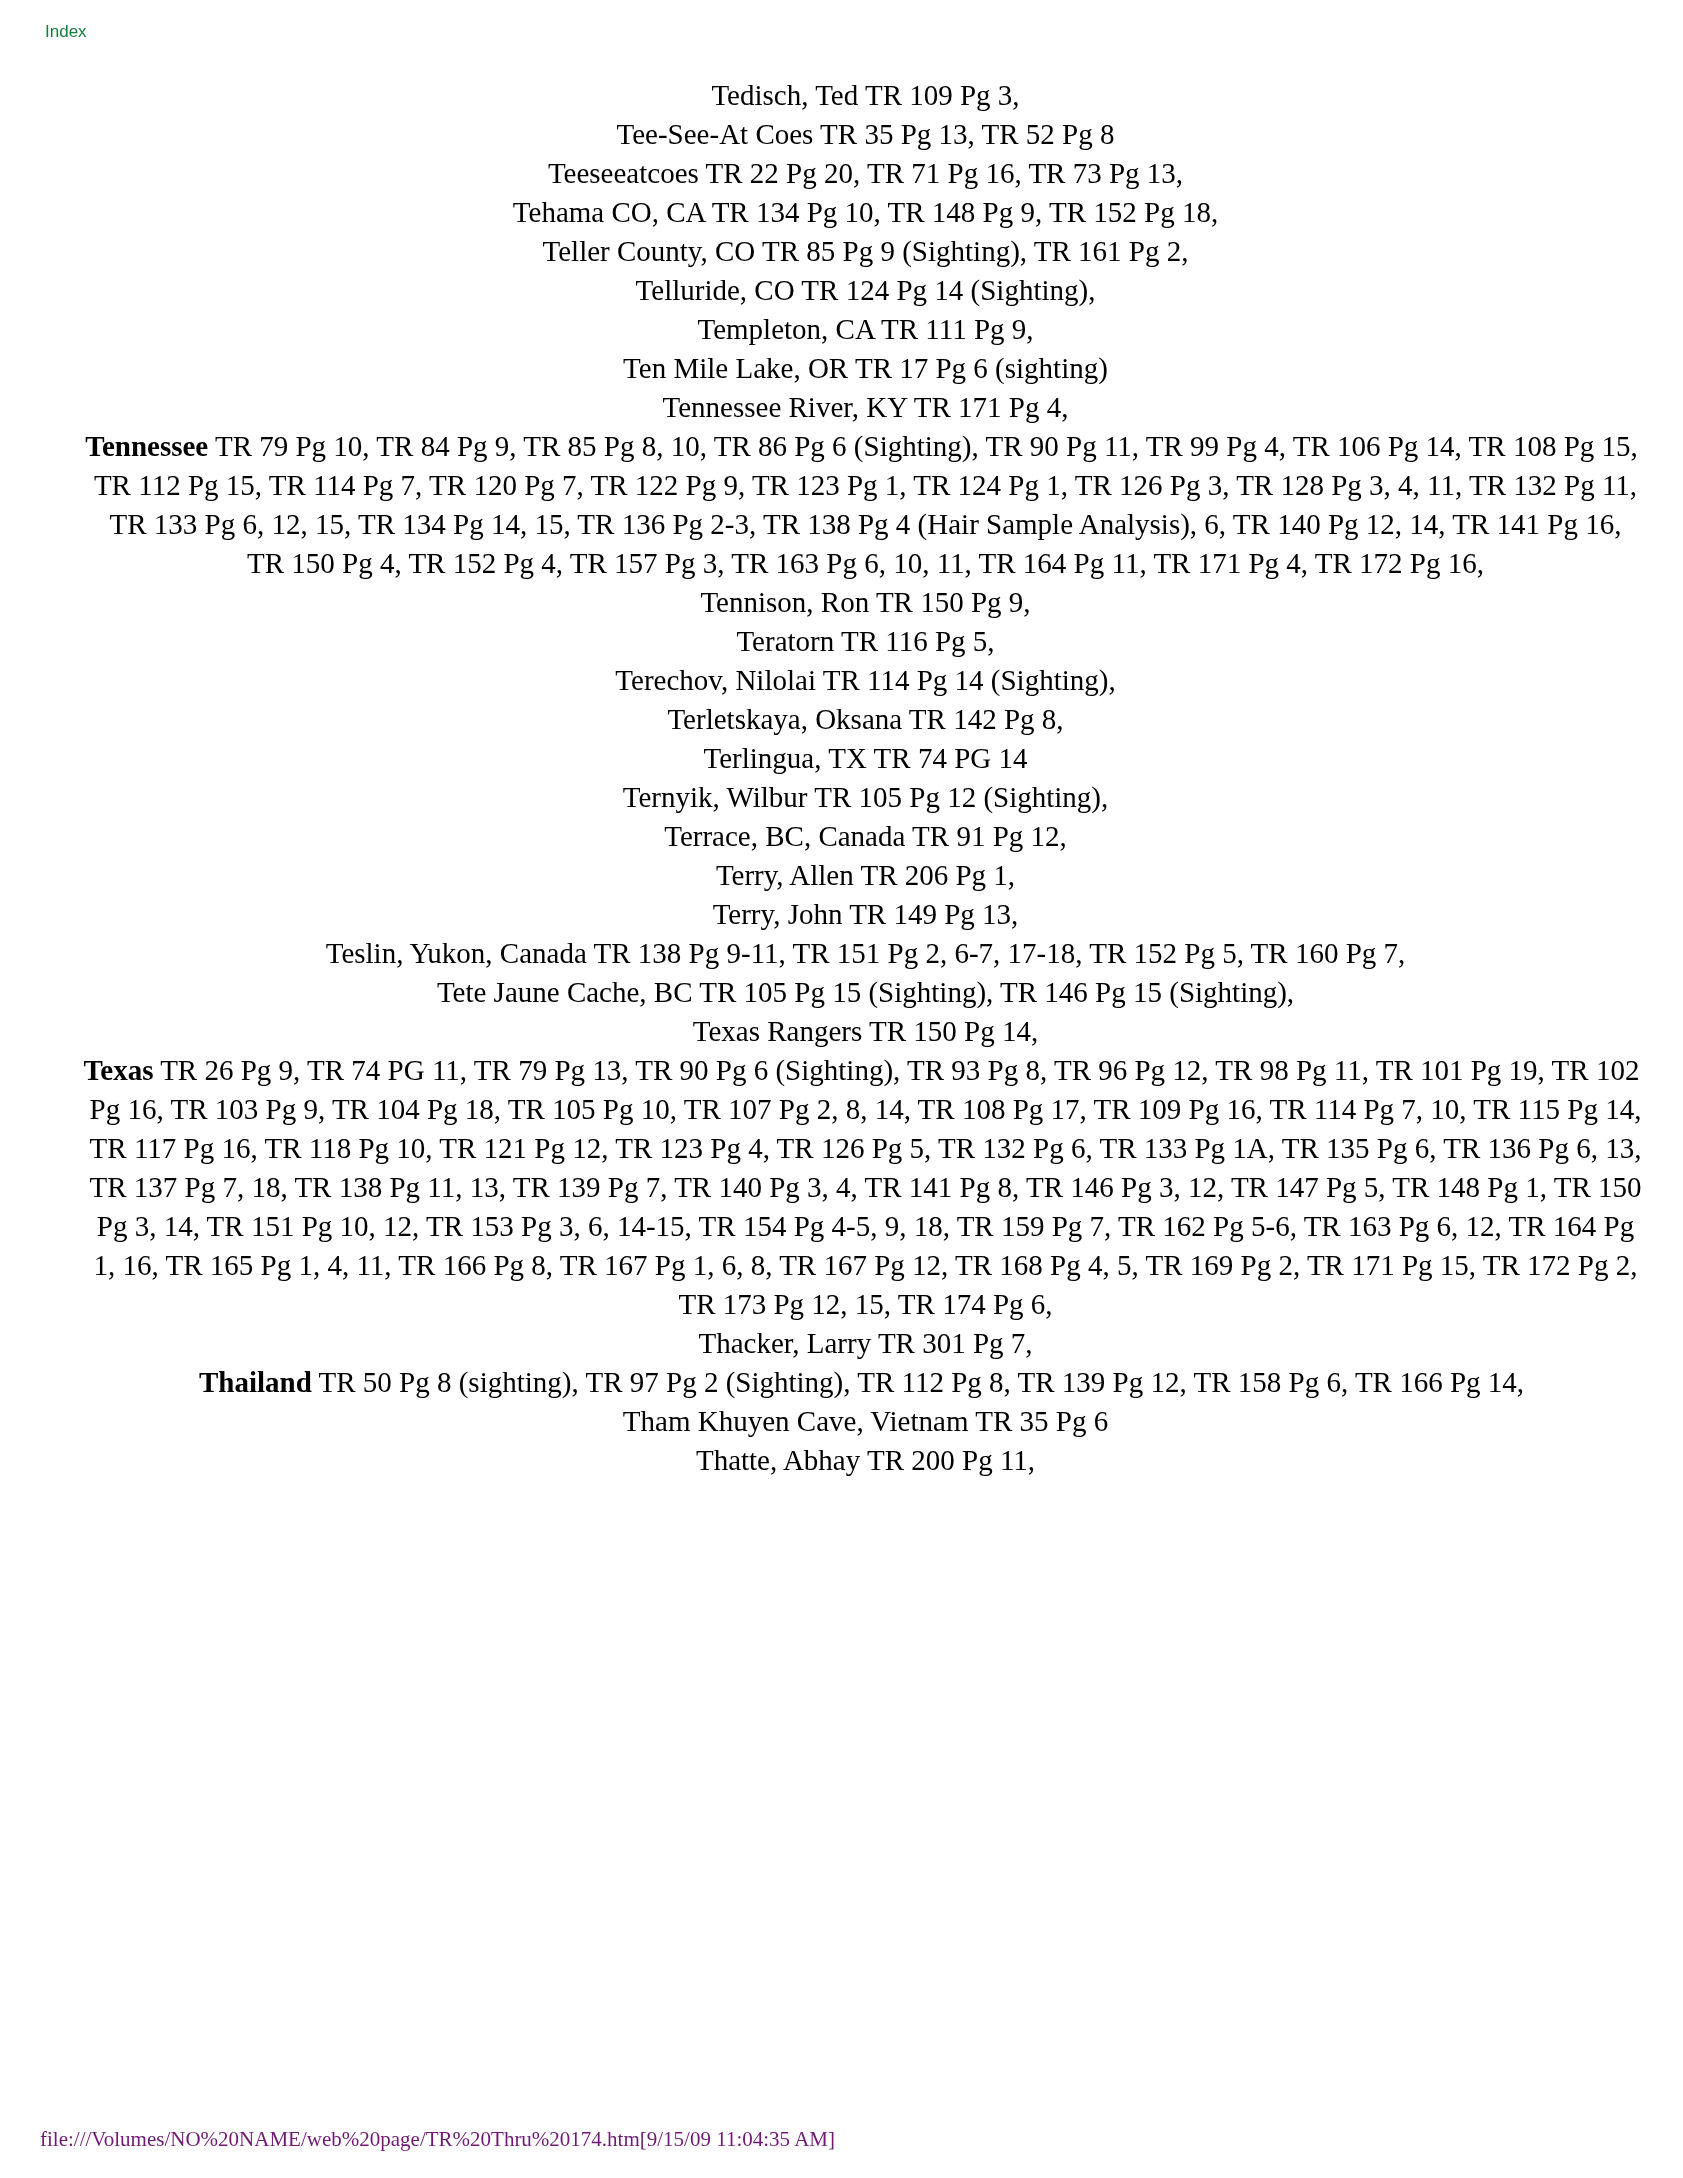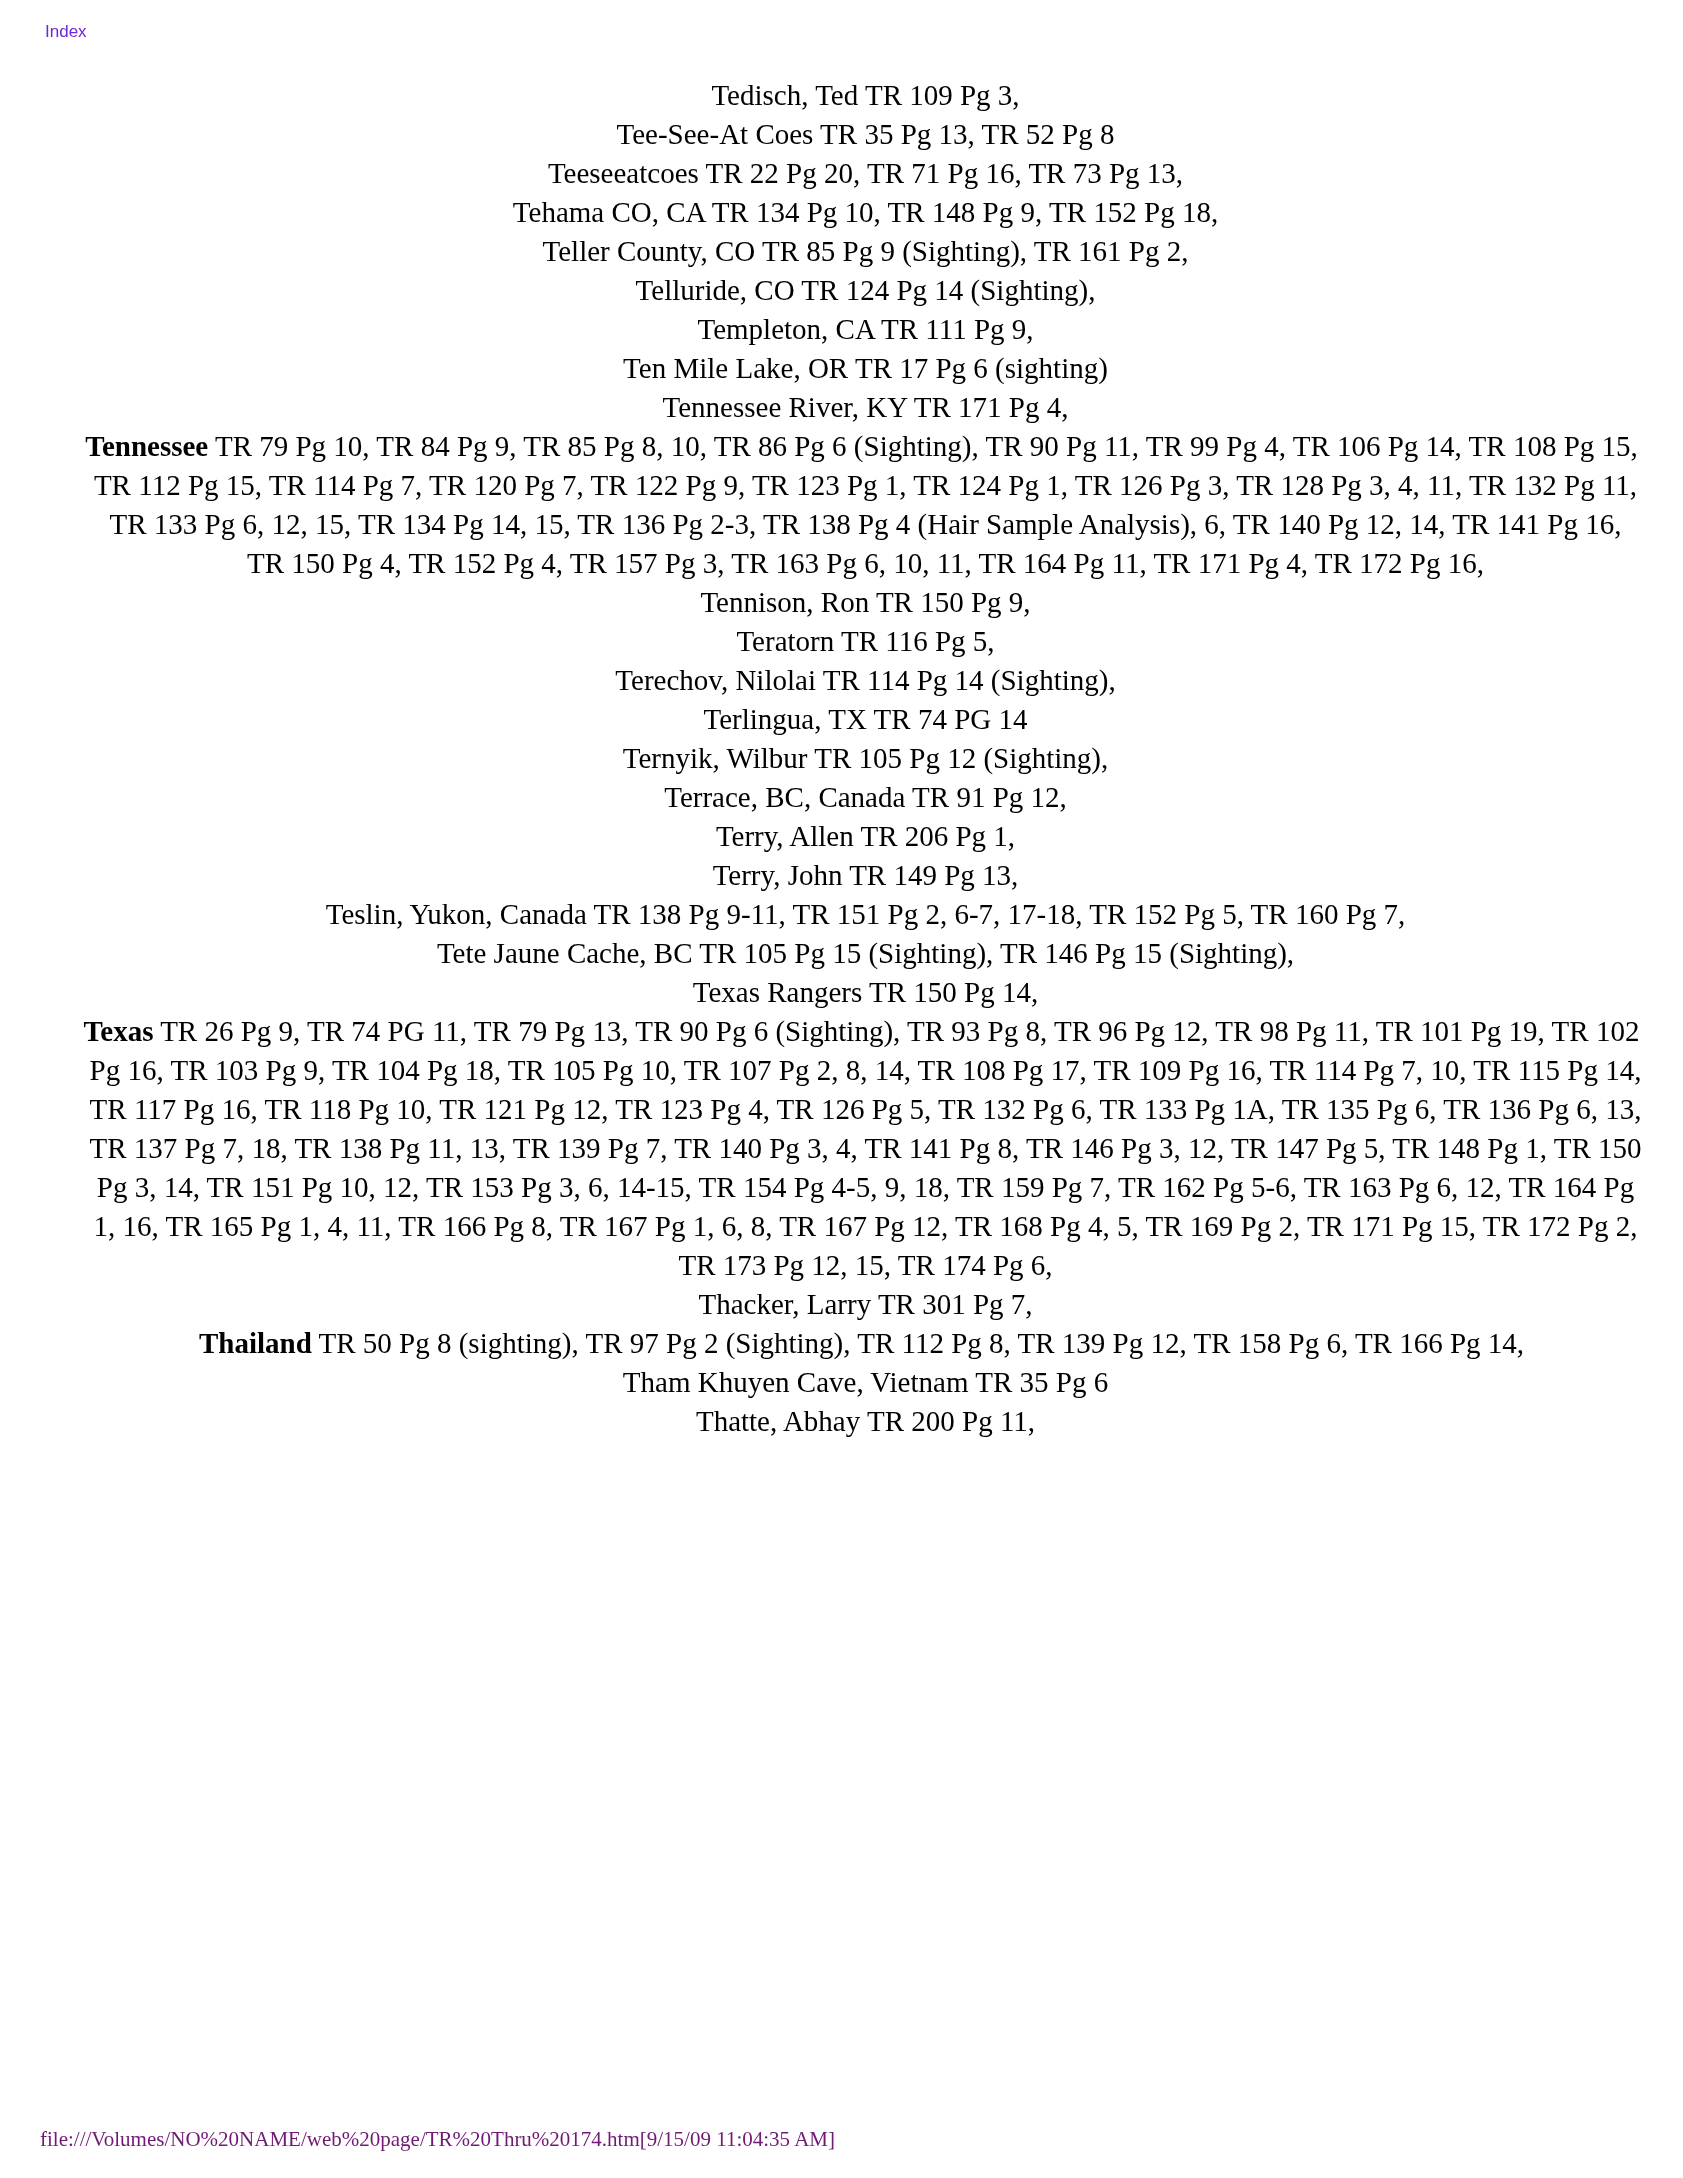--- a/index.html
+++ b/index.html
@@ -19,21 +19,21 @@
     width: 1683px;
     height: 2178px;
     box-sizing: border-box;
     padding: 22px 40px 0 40px;
     position: relative;
   }
   .header-label {
     font-family: "Liberation Sans", sans-serif;
     font-size: 17px;
     line-height: 20px;
-    color: #6d28d9;
+    color: #15803d;
     margin: 0 0 34px 5px;
   }
   .index-body {
     font-size: 29px;
     line-height: 1.345;
     text-align: center;
   }
   .entry {
     margin: 0;
     padding: 0 0 0 0;
@@ -72,20 +72,21 @@
       <p class="entry"><span>Tehama CO, CA</span><span> TR 134 Pg 10, TR 148 Pg 9, TR 152 Pg 18,</span></p>
       <p class="entry"><span>Teller County, CO</span><span> TR 85 Pg 9 (Sighting), TR 161 Pg 2,</span></p>
       <p class="entry"><span>Telluride, CO</span><span> TR 124 Pg 14 (Sighting),</span></p>
       <p class="entry"><span>Templeton, CA</span><span> TR 111 Pg 9,</span></p>
       <p class="entry"><span>Ten Mile Lake, OR</span><span> TR 17 Pg 6 (sighting)</span></p>
       <p class="entry"><span>Tennessee River, KY</span><span> TR 171 Pg 4,</span></p>
       <p class="entry block"><span class="hw-bold">Tennessee</span><span> TR 79 Pg 10, TR 84 Pg 9, TR 85 Pg 8, 10, TR 86 Pg 6 (Sighting), TR 90 Pg 11, TR 99 Pg 4, TR 106 Pg 14, TR 108 Pg 15, TR 112 Pg 15, TR 114 Pg 7, TR 120 Pg 7, TR 122 Pg 9, TR 123 Pg 1, TR 124 Pg 1, TR 126 Pg 3, TR 128 Pg 3, 4, 11, TR 132 Pg 11, TR 133 Pg 6, 12, 15, TR 134 Pg 14, 15, TR 136 Pg 2-3, TR 138 Pg 4 (Hair Sample Analysis), 6, TR 140 Pg 12, 14, TR 141 Pg 16, TR 150 Pg 4, TR 152 Pg 4, TR 157 Pg 3, TR 163 Pg 6, 10, 11, TR 164 Pg 11, TR 171 Pg 4, TR 172 Pg 16,</span></p>
       <p class="entry"><span>Tennison, Ron</span><span> TR 150 Pg 9,</span></p>
       <p class="entry"><span>Teratorn</span><span> TR 116 Pg 5,</span></p>
       <p class="entry"><span>Terechov, Nilolai</span><span> TR 114 Pg 14 (Sighting),</span></p>
+      <p class="entry"><span>Terletskaya, Oksana</span><span> TR 142 Pg 8,</span></p>
       <p class="entry"><span>Terlingua, TX</span><span> TR 74 PG 14</span></p>
       <p class="entry"><span>Ternyik, Wilbur</span><span> TR 105 Pg 12 (Sighting),</span></p>
       <p class="entry"><span>Terrace, BC, Canada</span><span> TR 91 Pg 12,</span></p>
       <p class="entry"><span>Terry, Allen</span><span> TR 206 Pg 1,</span></p>
       <p class="entry"><span>Terry, John</span><span> TR 149 Pg 13,</span></p>
       <p class="entry"><span>Teslin, Yukon, Canada</span><span> TR 138 Pg 9-11, TR 151 Pg 2, 6-7, 17-18, TR 152 Pg 5, TR 160 Pg 7,</span></p>
       <p class="entry"><span>Tete Jaune Cache, BC</span><span> TR 105 Pg 15 (Sighting), TR 146 Pg 15 (Sighting),</span></p>
       <p class="entry"><span>Texas Rangers</span><span> TR 150 Pg 14,</span></p>
       <p class="entry block"><span class="hw-bold">Texas</span><span> TR 26 Pg 9, TR 74 PG 11, TR 79 Pg 13, TR 90 Pg 6 (Sighting), TR 93 Pg 8, TR 96 Pg 12, TR 98 Pg 11, TR 101 Pg 19, TR 102 Pg 16, TR 103 Pg 9, TR 104 Pg 18, TR 105 Pg 10, TR 107 Pg 2, 8, 14, TR 108 Pg 17, TR 109 Pg 16, TR 114 Pg 7, 10, TR 115 Pg 14, TR 117 Pg 16, TR 118 Pg 10, TR 121 Pg 12, TR 123 Pg 4, TR 126 Pg 5, TR 132 Pg 6, TR 133 Pg 1A, TR 135 Pg 6, TR 136 Pg 6, 13, TR 137 Pg 7, 18, TR 138 Pg 11, 13, TR 139 Pg 7, TR 140 Pg 3, 4, TR 141 Pg 8, TR 146 Pg 3, 12, TR 147 Pg 5, TR 148 Pg 1, TR 150 Pg 3, 14, TR 151 Pg 10, 12, TR 153 Pg 3, 6, 14-15, TR 154 Pg 4-5, 9, 18, TR 159 Pg 7, TR 162 Pg 5-6, TR 163 Pg 6, 12, TR 164 Pg 1, 16, TR 165 Pg 1, 4, 11, TR 166 Pg 8, TR 167 Pg 1, 6, 8, TR 167 Pg 12, TR 168 Pg 4, 5, TR 169 Pg 2, TR 171 Pg 15, TR 172 Pg 2, TR 173 Pg 12, 15, TR 174 Pg 6,</span></p>
       <p class="entry"><span>Thacker, Larry</span><span> TR 301 Pg 7,</span></p>

